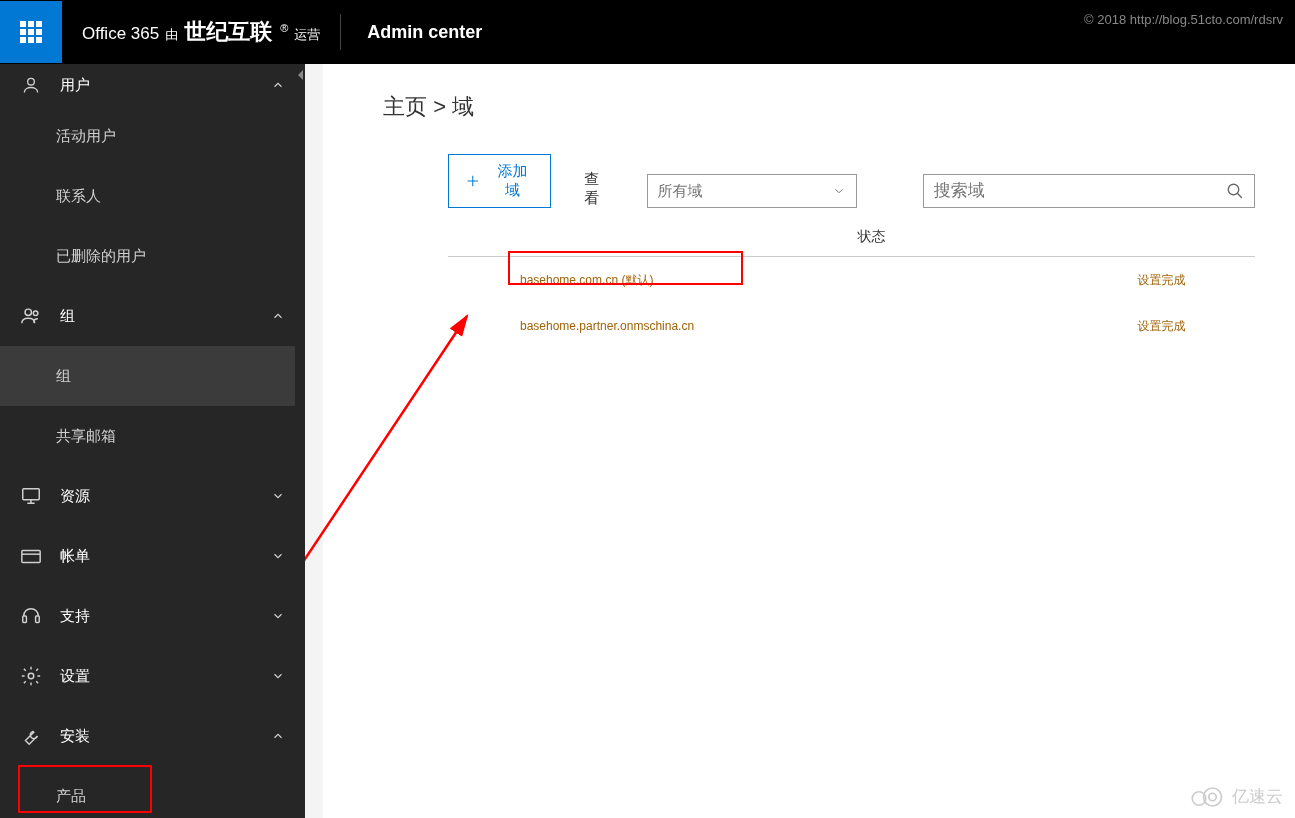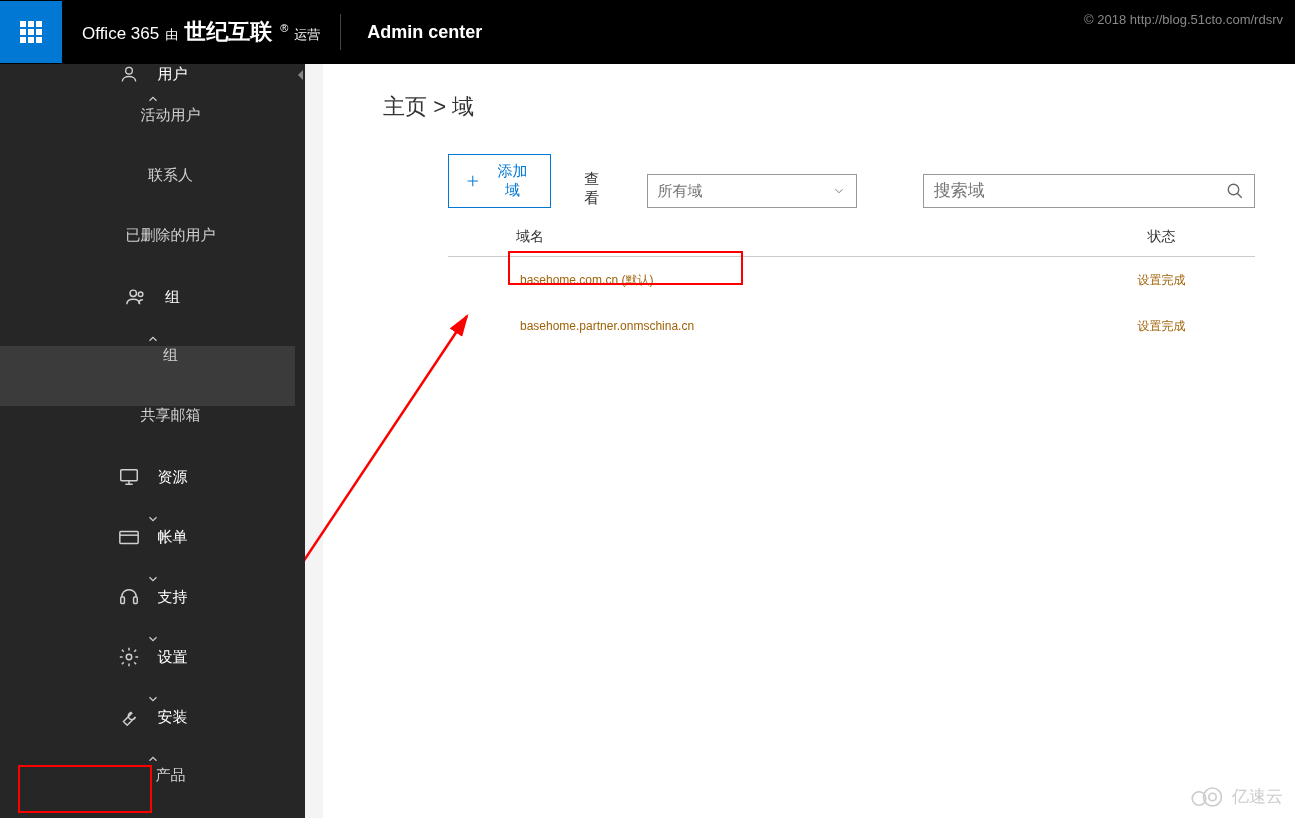--- a/index.html
+++ b/index.html
@@ -16,21 +16,21 @@
 .brand-op { font-size: 13px; }
 .sep { width: 1px; height: 36px; background: #444; }
 .admin-label { padding: 0 26px; font-size: 18px; font-weight: 700; }
 .watermark { position: absolute; right: 12px; top: 12px; color: #888; font-size: 13px; z-index: 10; }
 
 
 .shell { display: flex; height: calc(100% - 62px); }
 
 
 .sidebar { width: 305px; background: #262626; color: #d0d0d0; overflow: hidden; position: relative; }
-.sidebar .nav-item { height: 60px; display: flex; align-items: center; padding: 0 20px; cursor: pointer; font-size: 15px; flex-direction: column; }
+.sidebar .nav-item { height: 60px; display: flex; align-items: center; padding: 0 20px; cursor: pointer; font-size: 15px; }
 .nav-top { justify-content: space-between; height: 62px; font-size: 18px; color: #fff; }
 .nav-top-text { display: flex; align-items: center; gap: 18px; }
 .nav-top-icon { width: 22px; display: flex; justify-content: center; }
 .sub-item { padding-left: 56px !important; font-size: 15px; height: 52px; }
 .sub-item.selected { background: #3b3b3b; }
 .chev { width: 14px; height: 14px; }
 .divider-handle { position: absolute; right: 0; top: 0; bottom: 0; width: 10px; background: #262626; }
 .divider-handle::after { content: ""; position: absolute; left: 3px; top: 6px; width: 0; height: 0; border-top: 5px solid transparent; border-bottom: 5px solid transparent; border-right: 5px solid #888; }
 .highlight-box { position: absolute; border: 2px solid #ff0000; pointer-events: none; }
 .domain-highlight { left: 18px; top: 701px; width: 134px; height: 48px; }
@@ -237,21 +237,20 @@
         <div class="search-box">
           <input placeholder="搜索域" style="">
           <svg class="search-icon" width="18" height="18" viewBox="0 0 24 24" fill="none" stroke="#666" stroke-width="1.8">
               <circle cx="10" cy="10" r="7"></circle>
               <path d="M21 21l-6-6"></path>
             </svg>
         </div>
       </div>
 
       <div class="table-head">
-        <div class="col-domain">域名</div>
         <div class="col-status">状态</div>
       </div>
       <div class="table-underline"></div>
 
       <div class="table-row" style="position:relative">
         <div class="col-domain">basehome.com.cn (默认)</div>
         <div class="col-status">设置完成</div>
         <div class="highlight-box domainname-highlight" style="left:60px;top:-6px;width:235px;height:34px"></div>
       </div>
       <div class="table-row">

